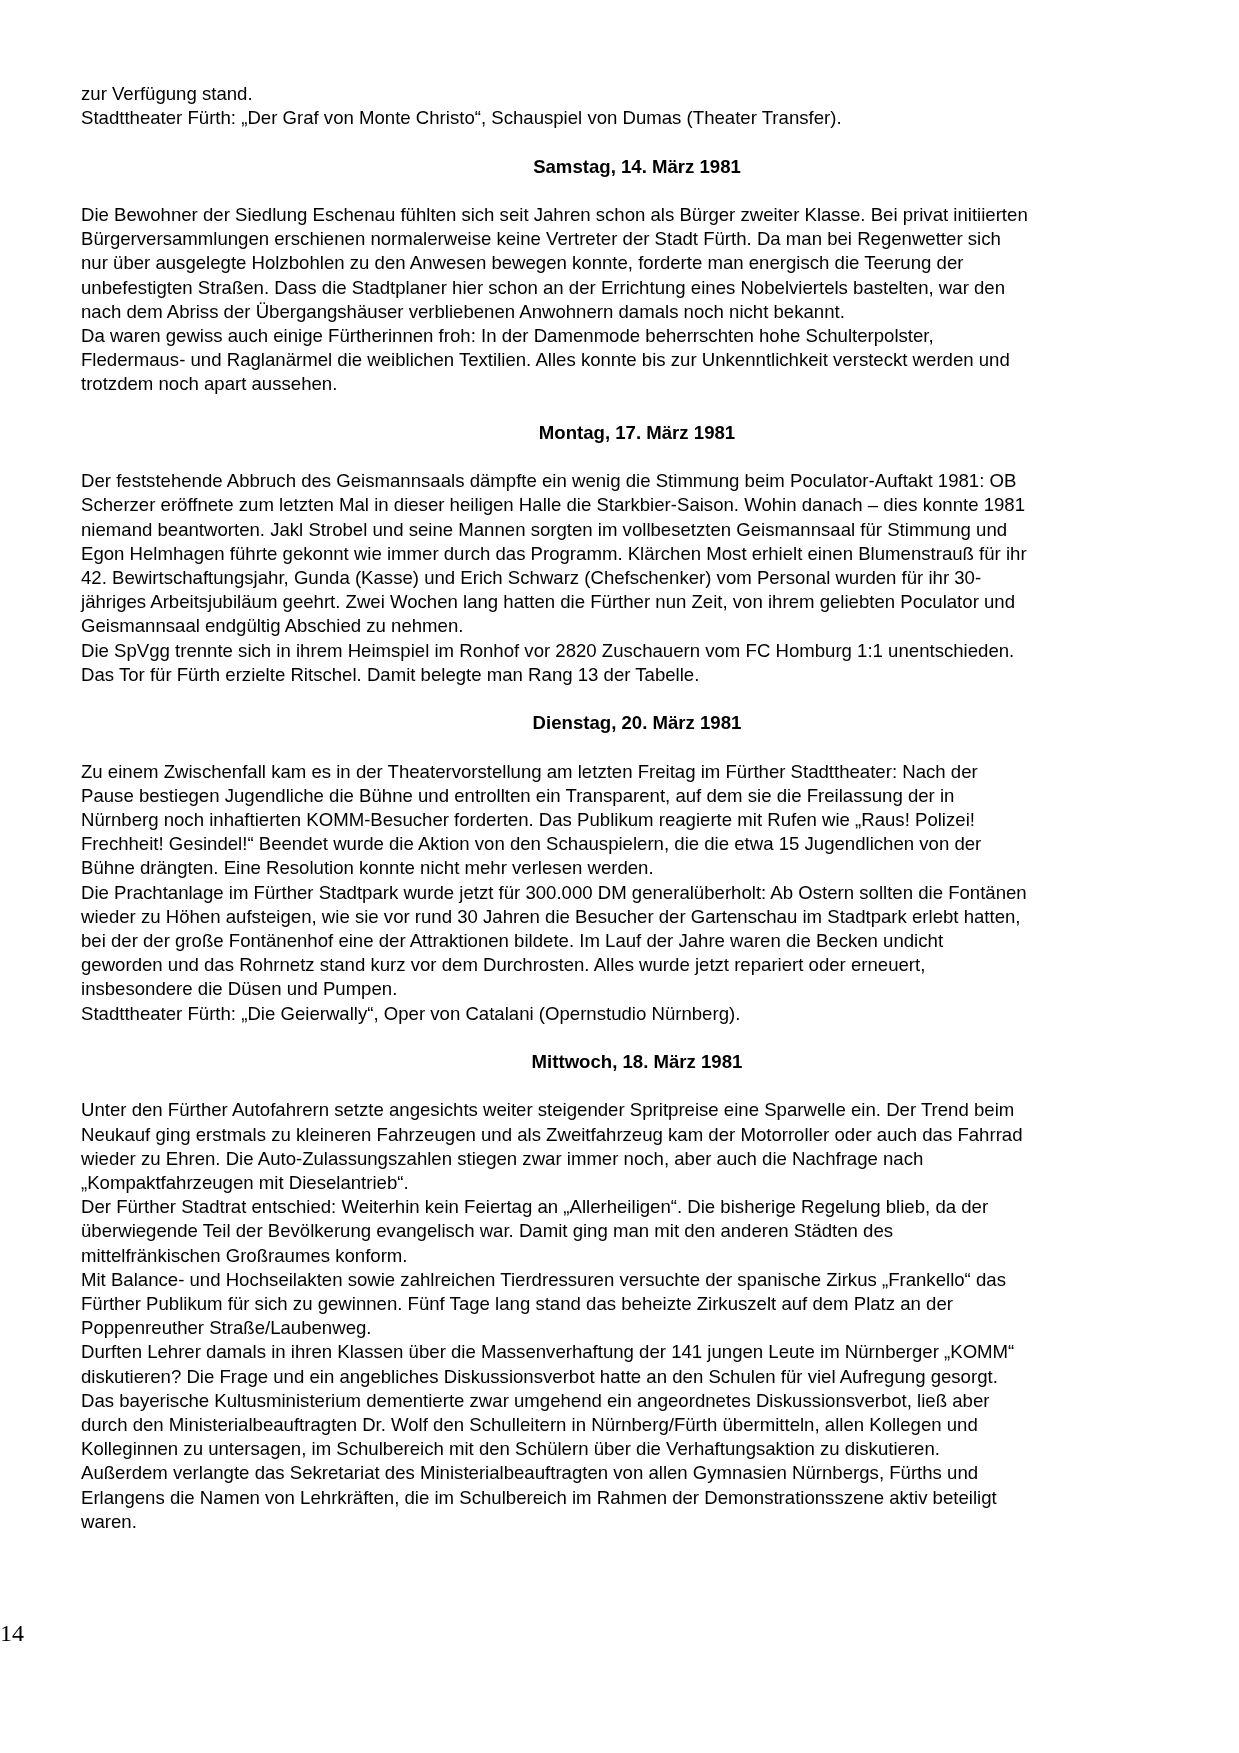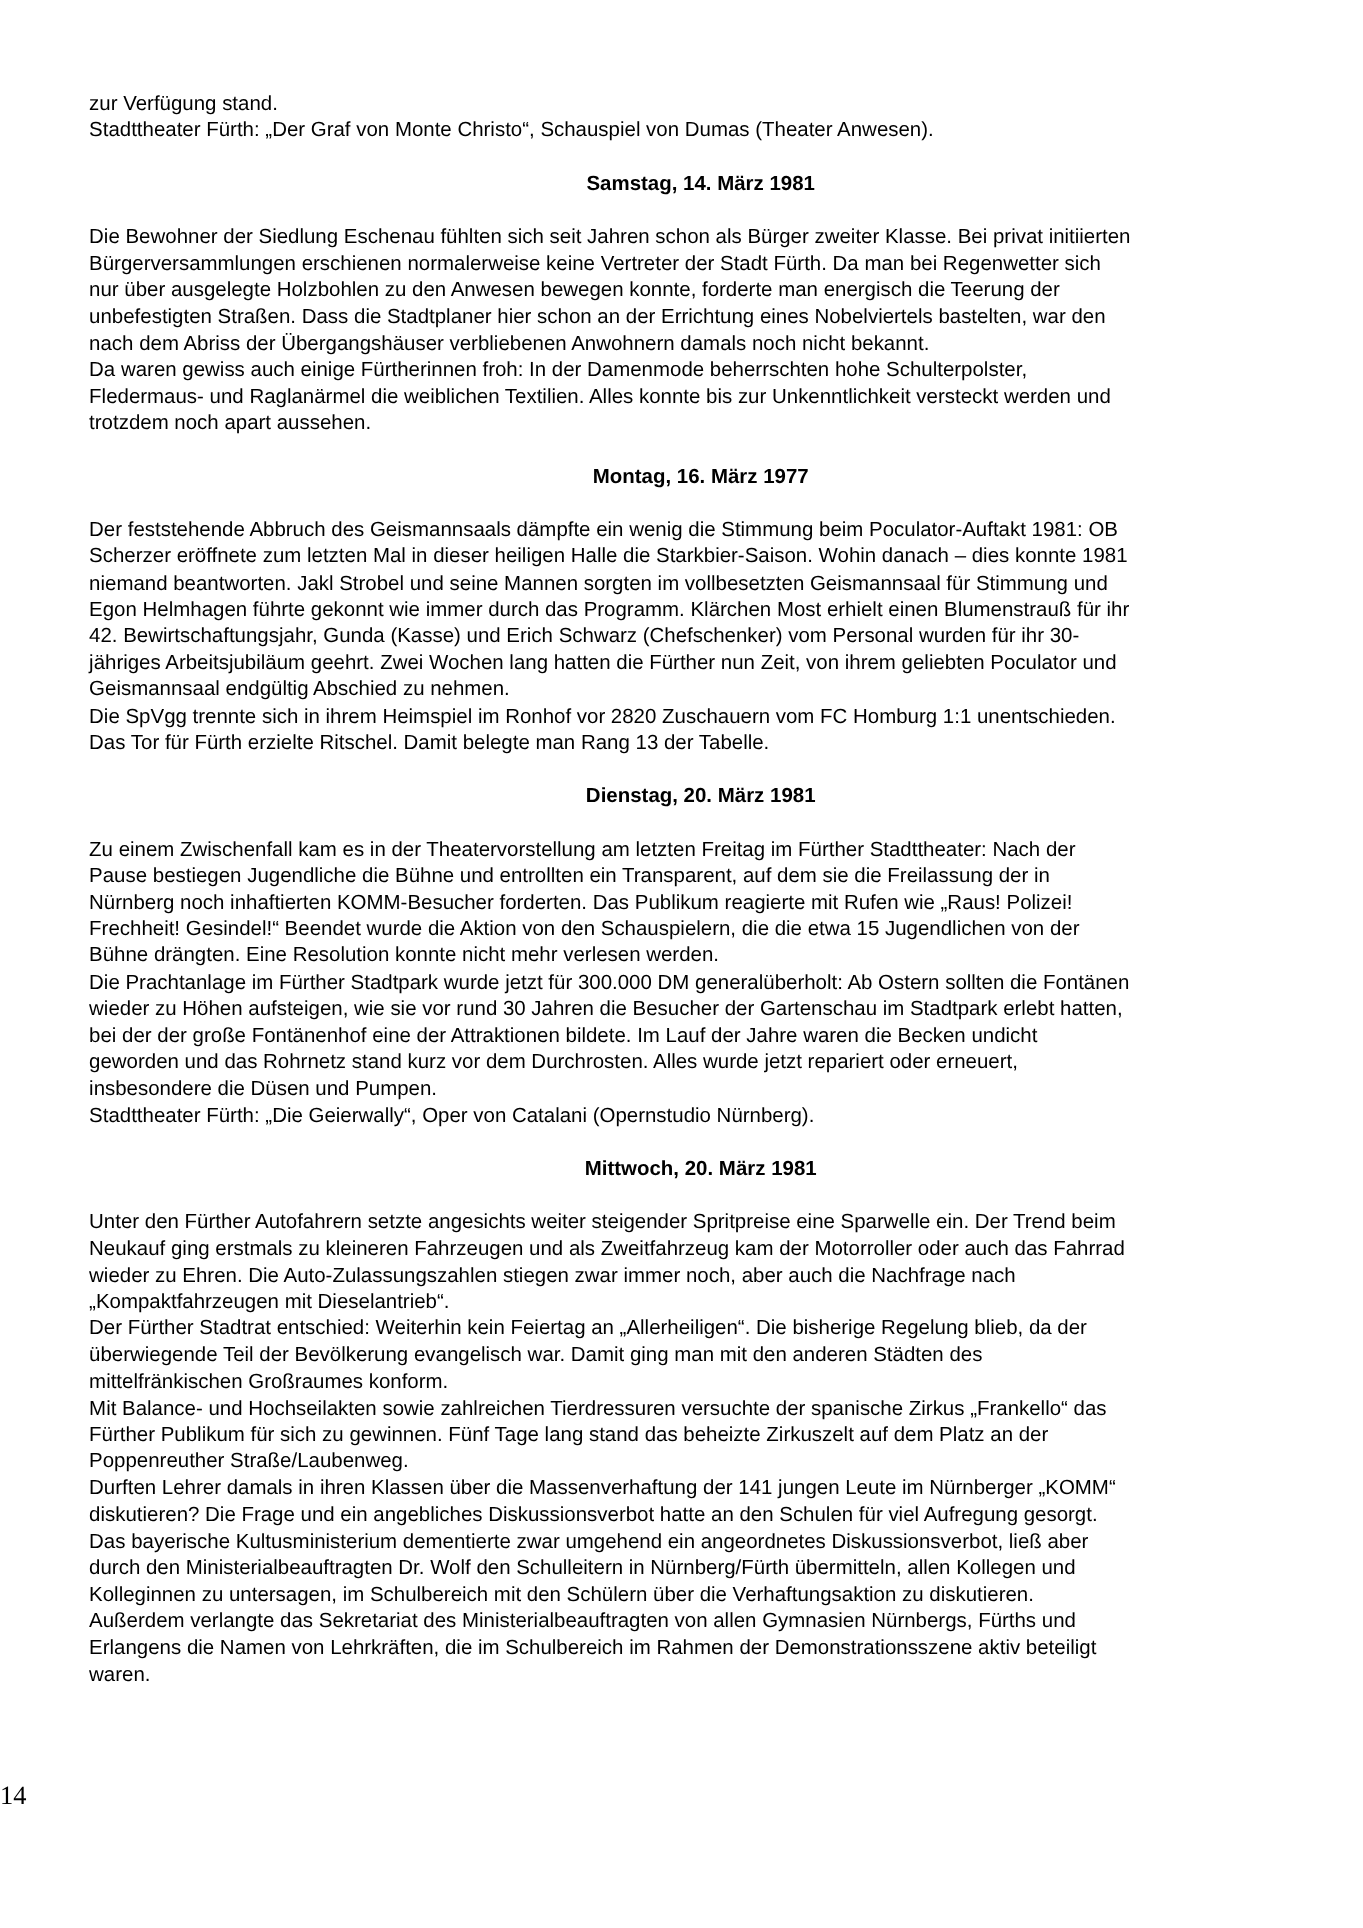--- a/index.html
+++ b/index.html
@@ -48,31 +48,31 @@
     font-size: 24px;
     color: #000000;
   }
 </style>
 </head>
 <body>
 
 <div class="page" style="background: rgb(255, 255, 255); color: rgb(0, 0, 0);">
   <div class="content" id="doc-content">
       <div class="para">zur Verfügung stand.
-Stadttheater Fürth: „Der Graf von Monte Christo“, Schauspiel von Dumas (Theater Anwesen).</div>
+Stadttheater Fürth: „Der Graf von Monte Christo“, Schauspiel von Dumas (Theater Transfer).</div>
       <div class="heading">Samstag, 14. März 1981</div>
       <div class="para">Die Bewohner der Siedlung Eschenau fühlten sich seit Jahren schon als Bürger zweiter Klasse. Bei privat initiierten
 Bürgerversammlungen erschienen normalerweise keine Vertreter der Stadt Fürth. Da man bei Regenwetter sich
 nur über ausgelegte Holzbohlen zu den Anwesen bewegen konnte, forderte man energisch die Teerung der
 unbefestigten Straßen. Dass die Stadtplaner hier schon an der Errichtung eines Nobelviertels bastelten, war den
 nach dem Abriss der Übergangshäuser verbliebenen Anwohnern damals noch nicht bekannt.
 Da waren gewiss auch einige Fürtherinnen froh: In der Damenmode beherrschten hohe Schulterpolster,
 Fledermaus- und Raglanärmel die weiblichen Textilien. Alles konnte bis zur Unkenntlichkeit versteckt werden und
 trotzdem noch apart aussehen.</div>
-      <div class="heading">Montag, 16. März 1977</div>
+      <div class="heading">Montag, 17. März 1981</div>
       <div class="para">Der feststehende Abbruch des Geismannsaals dämpfte ein wenig die Stimmung beim Poculator-Auftakt 1981: OB
 Scherzer eröffnete zum letzten Mal in dieser heiligen Halle die Starkbier-Saison. Wohin danach – dies konnte 1981
 niemand beantworten. Jakl Strobel und seine Mannen sorgten im vollbesetzten Geismannsaal für Stimmung und
 Egon Helmhagen führte gekonnt wie immer durch das Programm. Klärchen Most erhielt einen Blumenstrauß für ihr
 42. Bewirtschaftungsjahr, Gunda (Kasse) und Erich Schwarz (Chefschenker) vom Personal wurden für ihr 30-
 jähriges Arbeitsjubiläum geehrt. Zwei Wochen lang hatten die Fürther nun Zeit, von ihrem geliebten Poculator und
 Geismannsaal endgültig Abschied zu nehmen.
 Die SpVgg trennte sich in ihrem Heimspiel im Ronhof vor 2820 Zuschauern vom FC Homburg 1:1 unentschieden.
 Das Tor für Fürth erzielte Ritschel. Damit belegte man Rang 13 der Tabelle.</div>
       <div class="heading">Dienstag, 20. März 1981</div>
@@ -80,21 +80,21 @@
 Pause bestiegen Jugendliche die Bühne und entrollten ein Transparent, auf dem sie die Freilassung der in
 Nürnberg noch inhaftierten KOMM-Besucher forderten. Das Publikum reagierte mit Rufen wie „Raus! Polizei!
 Frechheit! Gesindel!“ Beendet wurde die Aktion von den Schauspielern, die die etwa 15 Jugendlichen von der
 Bühne drängten. Eine Resolution konnte nicht mehr verlesen werden.
 Die Prachtanlage im Fürther Stadtpark wurde jetzt für 300.000 DM generalüberholt: Ab Ostern sollten die Fontänen
 wieder zu Höhen aufsteigen, wie sie vor rund 30 Jahren die Besucher der Gartenschau im Stadtpark erlebt hatten,
 bei der der große Fontänenhof eine der Attraktionen bildete. Im Lauf der Jahre waren die Becken undicht
 geworden und das Rohrnetz stand kurz vor dem Durchrosten. Alles wurde jetzt repariert oder erneuert,
 insbesondere die Düsen und Pumpen.
 Stadttheater Fürth: „Die Geierwally“, Oper von Catalani (Opernstudio Nürnberg).</div>
-      <div class="heading">Mittwoch, 20. März 1981</div>
+      <div class="heading">Mittwoch, 18. März 1981</div>
       <div class="para">Unter den Fürther Autofahrern setzte angesichts weiter steigender Spritpreise eine Sparwelle ein. Der Trend beim
 Neukauf ging erstmals zu kleineren Fahrzeugen und als Zweitfahrzeug kam der Motorroller oder auch das Fahrrad
 wieder zu Ehren. Die Auto-Zulassungszahlen stiegen zwar immer noch, aber auch die Nachfrage nach
 „Kompaktfahrzeugen mit Dieselantrieb“.
 Der Fürther Stadtrat entschied: Weiterhin kein Feiertag an „Allerheiligen“. Die bisherige Regelung blieb, da der
 überwiegende Teil der Bevölkerung evangelisch war. Damit ging man mit den anderen Städten des
 mittelfränkischen Großraumes konform.
 Mit Balance- und Hochseilakten sowie zahlreichen Tierdressuren versuchte der spanische Zirkus „Frankello“ das
 Fürther Publikum für sich zu gewinnen. Fünf Tage lang stand das beheizte Zirkuszelt auf dem Platz an der
 Poppenreuther Straße/Laubenweg.</div>

